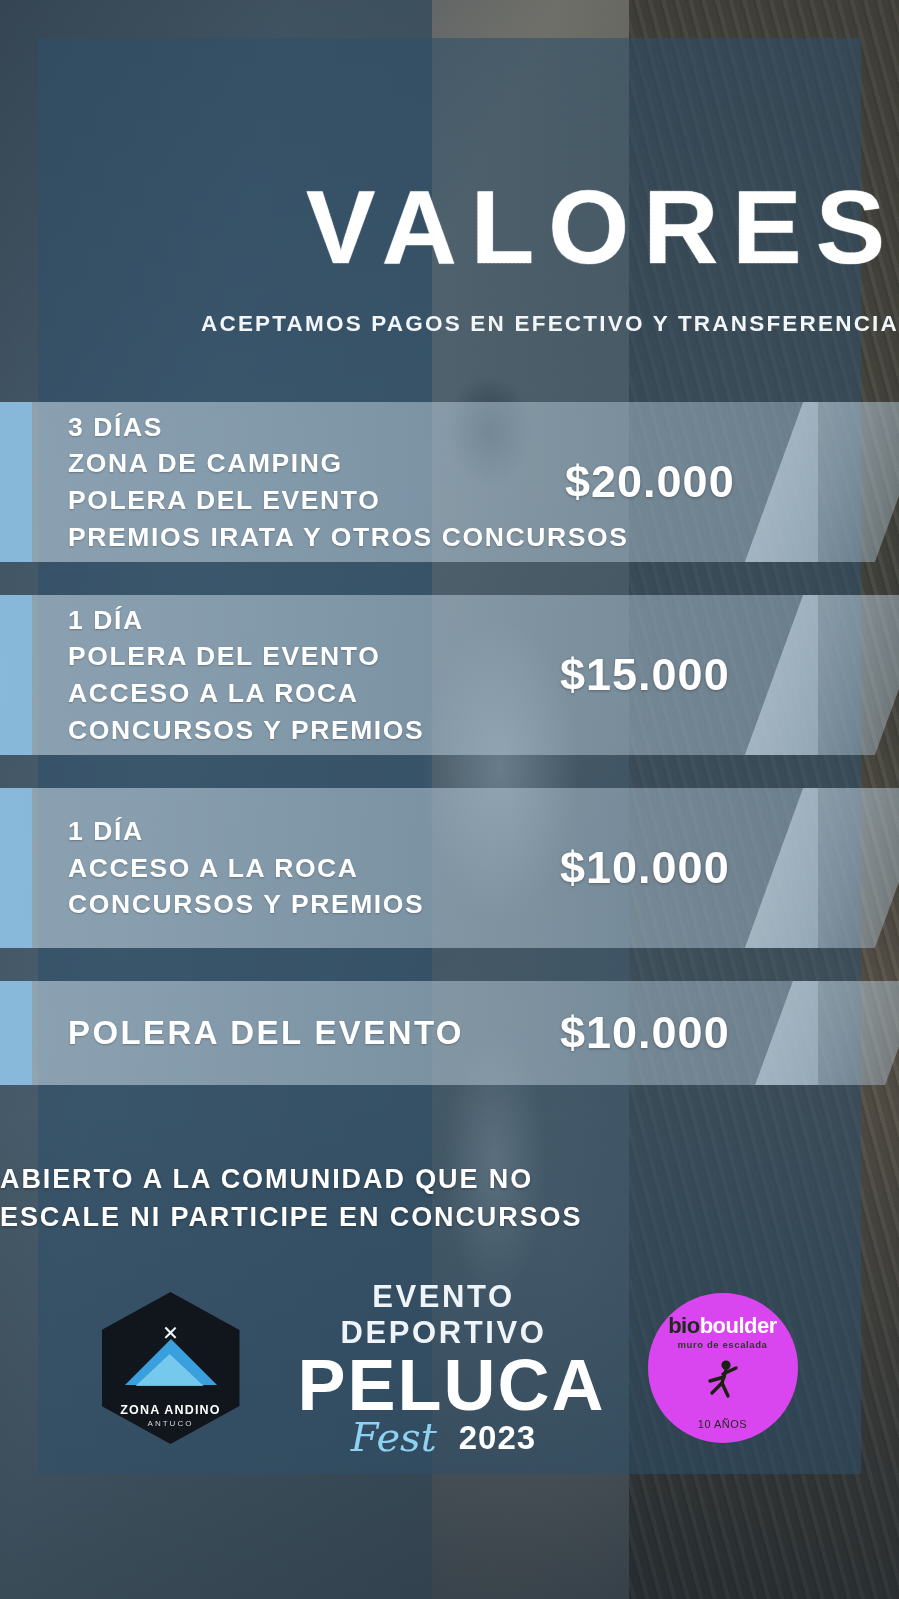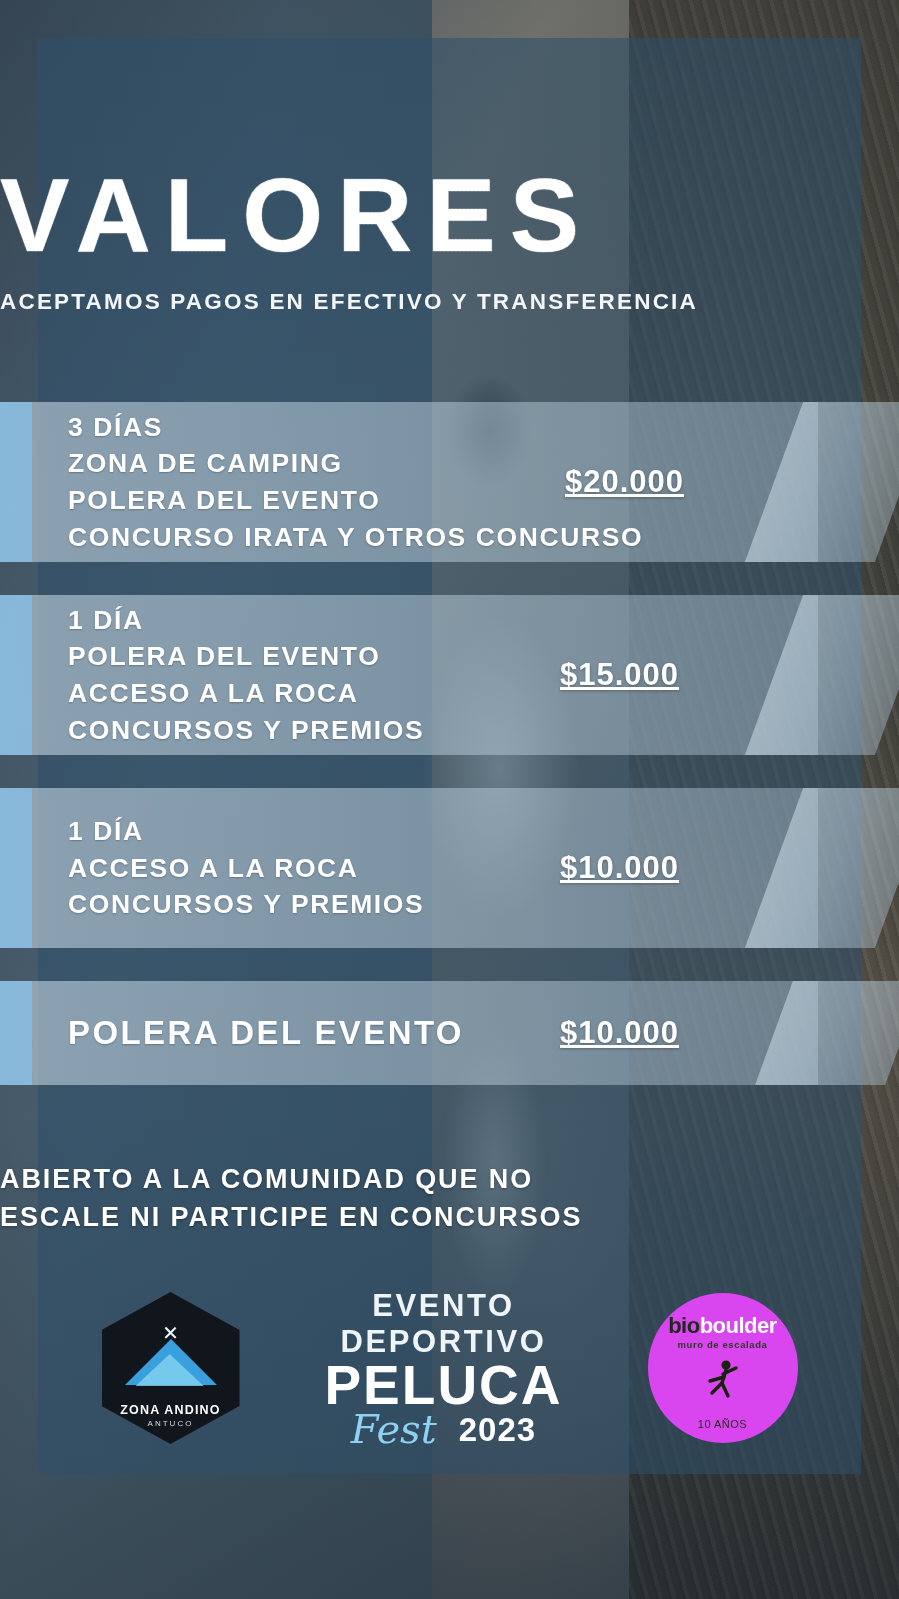--- a/index.html
+++ b/index.html
@@ -80,39 +80,39 @@
     top: 38px;
     width: 823px;
     height: 1436px;
     background: rgba(46,79,105,0.58);
   }
 
   
   .title-block {
     position: absolute;
     left: 0; right: 0;
-    top: 166px;
-    text-align: left;
+    top: 178px;
+    text-align: right;
   }
   .title {
     font-size: 104px;
     line-height: 0.95;
     font-weight: 700;
     letter-spacing: 14px;
     color: #ffffff;
     text-shadow: 0 0 1px rgba(255,255,255,0.6);
     -webkit-text-stroke: 1px rgba(255,255,255,0.35);
     
     background-image: radial-gradient(rgba(0,0,0,0.45) 0.8px, transparent 0.9px);
     background-size: 4px 4px;
     -webkit-background-clip: text;
     background-clip: text;
   }
   .subtitle {
-    margin-top: 24px;
+    margin-top: 34px;
     font-size: 22.5px;
     font-weight: 700;
     letter-spacing: 2.2px;
     color: #f2f6f8;
   }
 
   
   .rows {
     position: absolute;
     left: 0; right: 0;
@@ -166,27 +166,26 @@
     font-weight: 700;
     letter-spacing: 1.6px;
     line-height: 1.38;
     color: #ffffff;
     text-shadow: 0 1px 2px rgba(0,0,0,0.25);
     white-space: nowrap;
   }
   .row-price {
     position: absolute;
     left: 560px;
-    font-size: 31px;
+    font-size: 45px;
     font-weight: 700;
     letter-spacing: 1px;
     color: #ffffff;
     text-shadow: 0 1px 3px rgba(0,0,0,0.3);
     white-space: nowrap;
-    text-decoration: underline;
   }
   .row-wrap.single .row-inner { align-items: center; }
   .row-wrap.single { height: 104px; }
   .row-wrap.single .row-line { font-size: 33px; letter-spacing: 2.4px; }
 
   
   .footer-note {
     position: absolute;
     left: 0; right: 0;
     top: 1160px;
@@ -278,21 +277,21 @@
     color: #ffffff;
   }
   .lp-top {
     font-size: 31px;
     font-weight: 700;
     letter-spacing: 2.6px;
     color: #eef4f8;
   }
   .lp-main {
     margin-top: -2px;
-    font-size: 55px;
+    font-size: 72px;
     font-weight: 700;
     letter-spacing: 2px;
     line-height: 1;
     color: #ffffff;
     background-image: radial-gradient(rgba(0,0,0,0.35) 0.8px, transparent 0.9px);
     background-size: 4px 4px;
     -webkit-background-clip: text;
     background-clip: text;
   }
   .lp-bottom {
@@ -383,21 +382,21 @@
 
   <div class="rows">
 
     <div class="row-wrap">
       <div class="row-bar accent-left"></div>
       <div class="row-inner">
         <div class="row-lines">
           <div class="row-line">3 DÍAS</div>
           <div class="row-line">ZONA DE CAMPING</div>
           <div class="row-line">POLERA DEL EVENTO</div>
-          <div class="row-line">CONCURSO IRATA Y OTROS CONCURSO</div>
+          <div class="row-line">PREMIOS IRATA Y OTROS CONCURSOS</div>
         </div>
         <div class="row-price" style="left:565px;">$20.000</div>
       </div>
     </div>
 
     <div class="row-wrap">
       <div class="row-bar accent-left"></div>
       <div class="row-inner">
         <div class="row-lines">
           <div class="row-line">1 DÍA</div>

